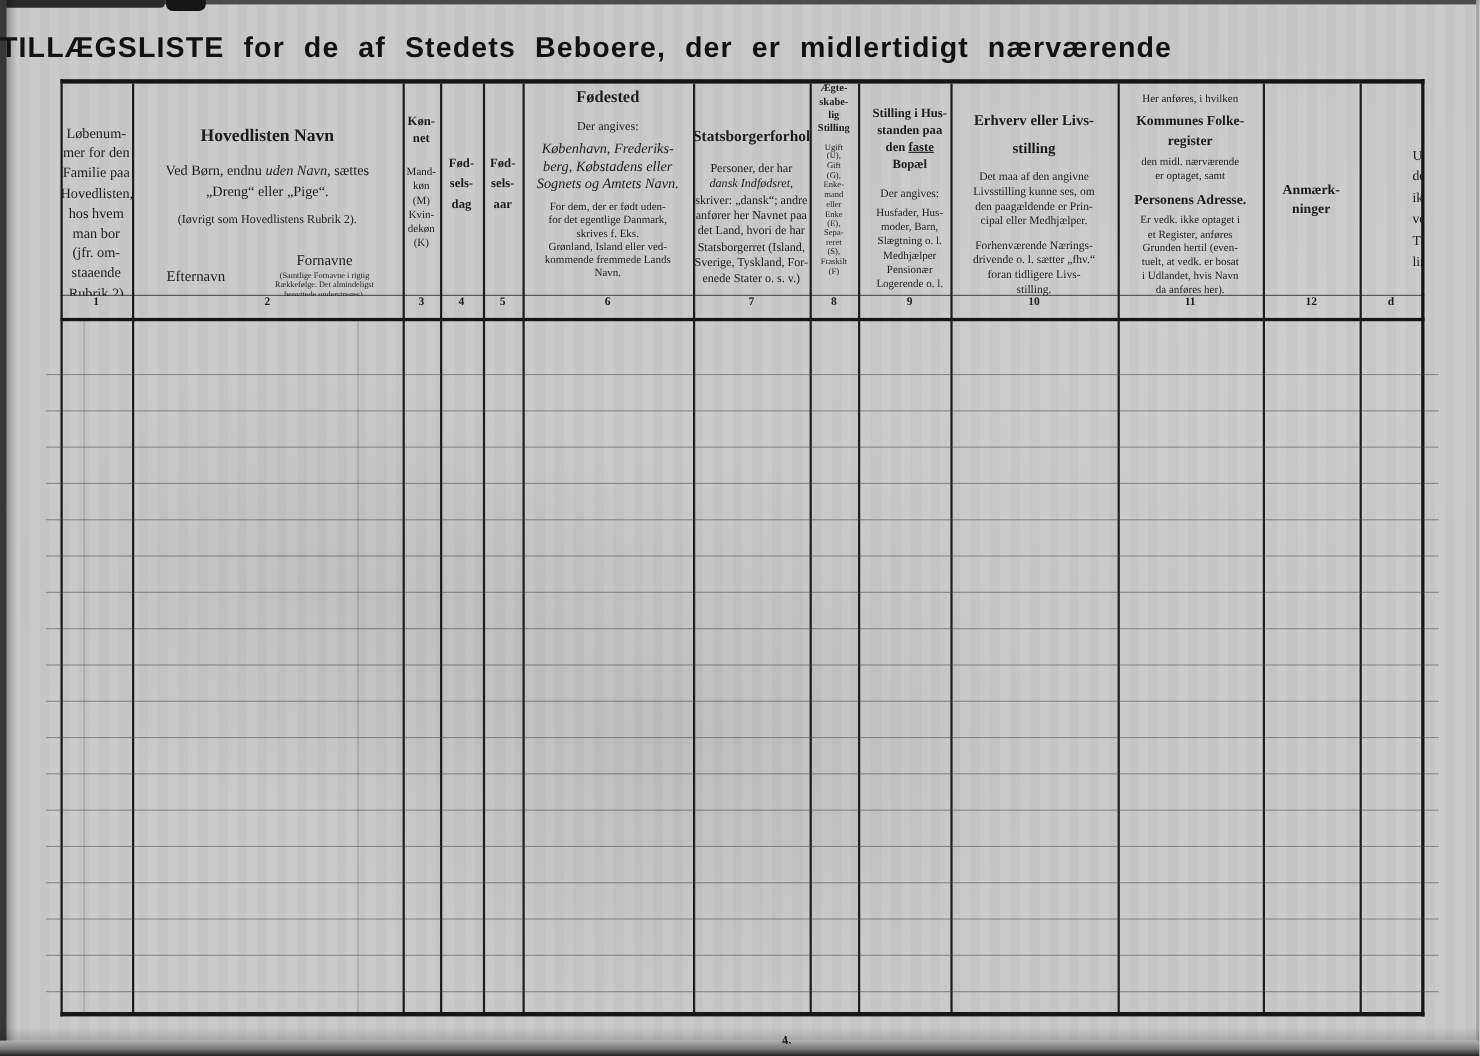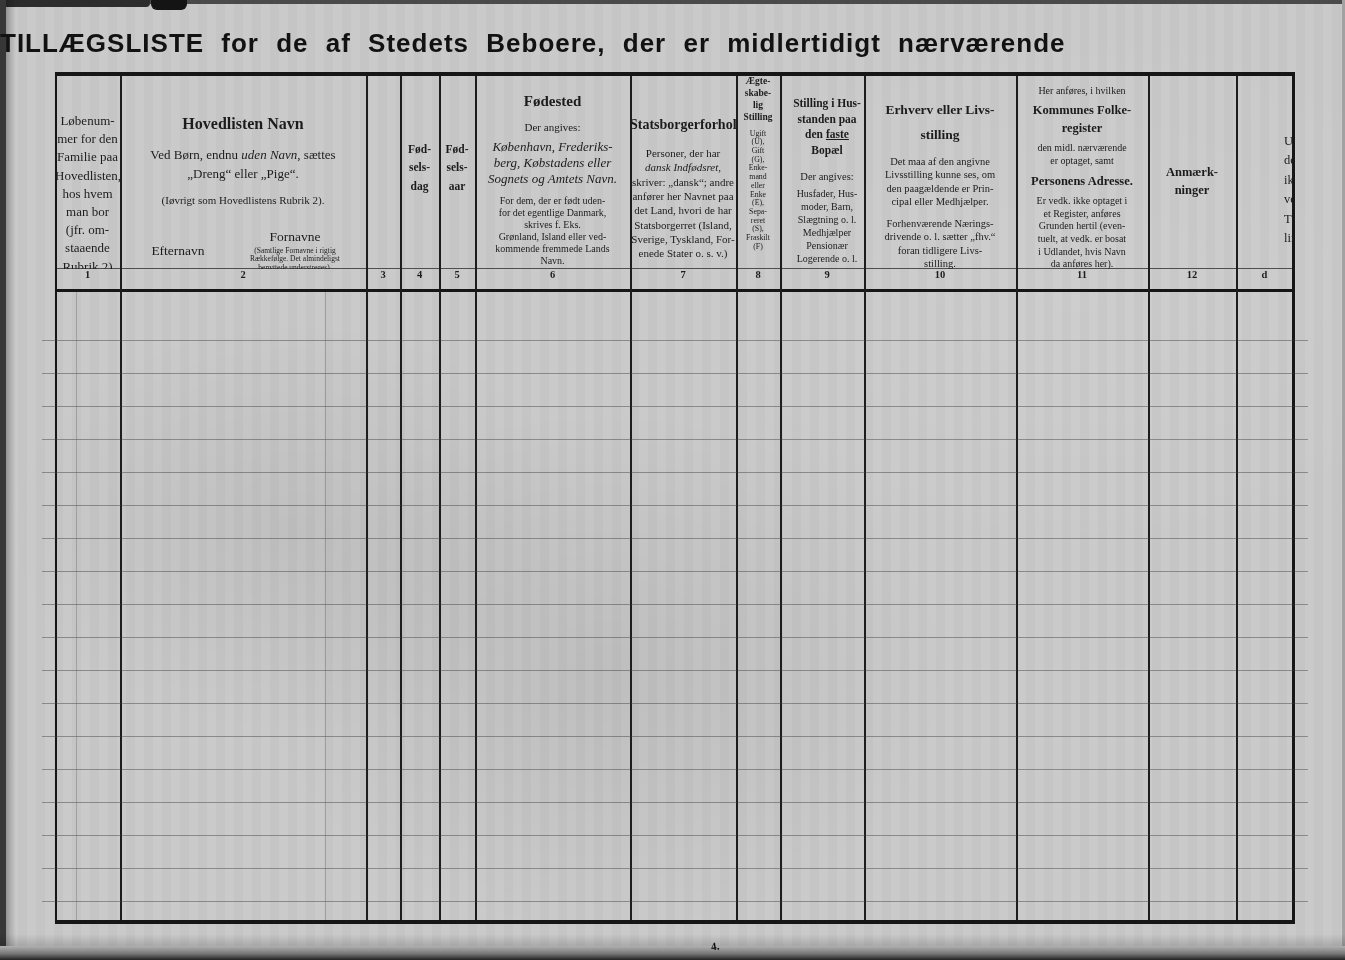--- a/index.html
+++ b/index.html
@@ -78,21 +78,21 @@
   .c2 .note{margin-top:10px;font-size:11px;}
   .c2 .efternavn{position:absolute;left:10px;top:166px;width:96px;font-size:13.5px;}
   .c2 .fornavne{position:absolute;left:106px;top:152px;width:138px;}
   .c2 .fornavne-label{font-size:13.5px;}
   .c2 .fornavne-note{font-size:7.5px;line-height:1.15;margin-top:1px;}
 
   .c3 .col-title{padding-top:28px;font-size:11.5px;}
   .c3 .col-body{margin-top:16px;font-size:10px;line-height:1.3;}
   .c4 .col-title,.c5 .col-title{padding-top:64px;font-size:11.5px;line-height:1.6;}
 
-  .c6 .col-title{padding-top:16px;font-size:15px;}
+  .c6 .col-title{padding-top:4px;font-size:15px;}
   .c6 .sub{margin-top:8px;font-size:11px;}
   .c6 .places{margin-top:5px;font-size:13px;line-height:1.25;}
   .c6 .abroad{margin-top:7px;font-size:10px;line-height:1.2;}
 
   .c7 .col-title{padding-top:40px;font-size:14px;}
   .c7 .p1{margin-top:12px;font-size:11px;line-height:1.3;}
   .c7 .p2{font-size:11px;line-height:1.3;}
 
   .c8 .col-title{font-size:9.5px;line-height:1.25;}
   .c8 .col-body{margin-top:6px;font-size:7.8px;line-height:1.12;}
@@ -194,20 +194,30 @@
     <div class="note">(Iøvrigt som Hovedlistens Rubrik 2).</div>
     <div class="efternavn">Efternavn</div>
     <div class="fornavne">
       <div class="fornavne-label">Fornavne</div>
       <div class="fornavne-note pre">(Samtlige Fornavne i rigtig
 Rækkefølge.  Det almindeligst
 benyttede understreges).</div>
     </div>
   </div>
 
+  <div class="hcell c3">
+    <div class="col-title b pre">Køn-
+net</div>
+    <div class="col-body pre">Mand-
+køn
+(M)
+Kvin-
+dekøn
+(K)</div>
+  </div>
 
   <div class="hcell c4">
     <div class="col-title b pre">Fød-
 sels-
 dag</div>
   </div>
 
   <div class="hcell c5">
     <div class="col-title b pre">Fød-
 sels-

